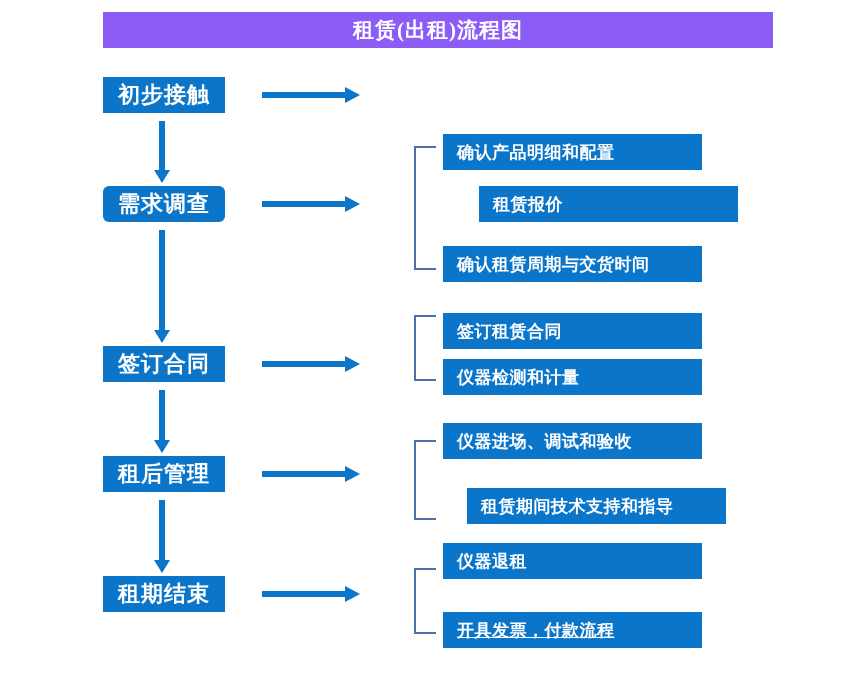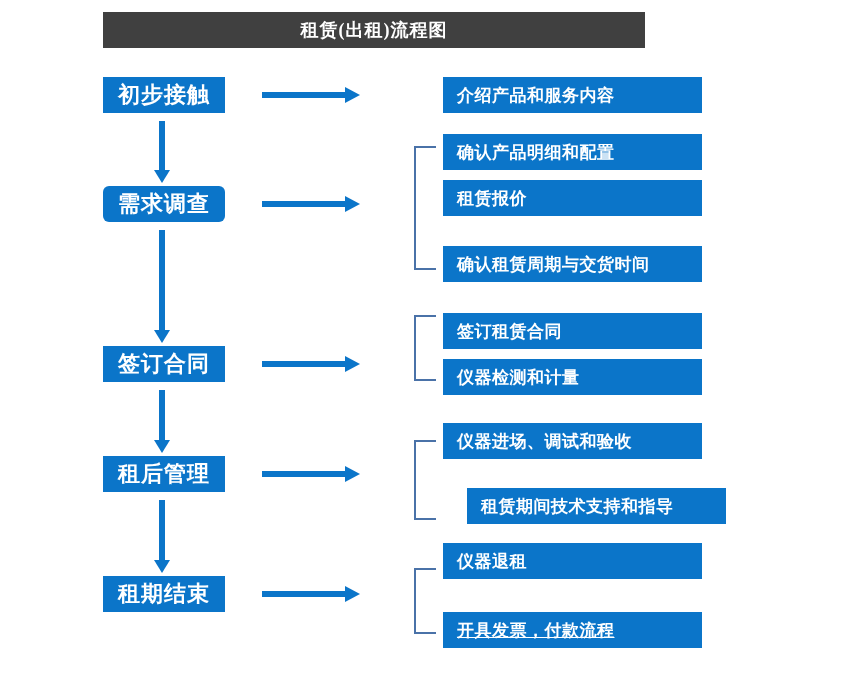--- a/index.html
+++ b/index.html
@@ -17,28 +17,28 @@
     height: 688px;
     background: #ffffff;
     overflow: hidden;
   }
 
   
   .title-bar {
     position: absolute;
     left: 103px;
     top: 12px;
-    width: 542px;
+    width: 670px;
     height: 36px;
-    background: #404040;
+    background: #8b5cf6;
     color: #ffffff;
     display: flex;
     align-items: center;
     justify-content: center;
-    font-size: 18px;
+    font-size: 21px;
     font-weight: bold;
     letter-spacing: 1px;
   }
 
   
   .stage-box {
     position: absolute;
     left: 103px;
     width: 122px;
     height: 36px;
@@ -193,25 +193,24 @@
   </div>
 
   <div class="bracket" style="top:146px; height:124px;"></div>
 
   <div class="bracket" style="top:315px; height:66px;"></div>
 
   <div class="bracket" style="top:440px; height:80px;"></div>
 
   <div class="bracket" style="top:568px; height:66px;"></div>
 
-  <div class="detail-box" style="top:77px;">介绍产品和服务内容</div>
 
   <div class="detail-box" style="top:134px;">确认产品明细和配置</div>
 
-  <div class="detail-box" style="top:180px;">租赁报价</div>
+  <div class="detail-box" style="top:186px;margin-left:36px;">租赁报价</div>
 
   <div class="detail-box" style="top:246px;">确认租赁周期与交货时间</div>
 
   <div class="detail-box" style="top:313px;">签订租赁合同</div>
 
   <div class="detail-box" style="top:359px;">仪器检测和计量</div>
 
   <div class="detail-box" style="top:423px;">仪器进场、调试和验收</div>
 
   <div class="detail-box" style="top:488px;margin-left:24px;">租赁期间技术支持和指导</div>

